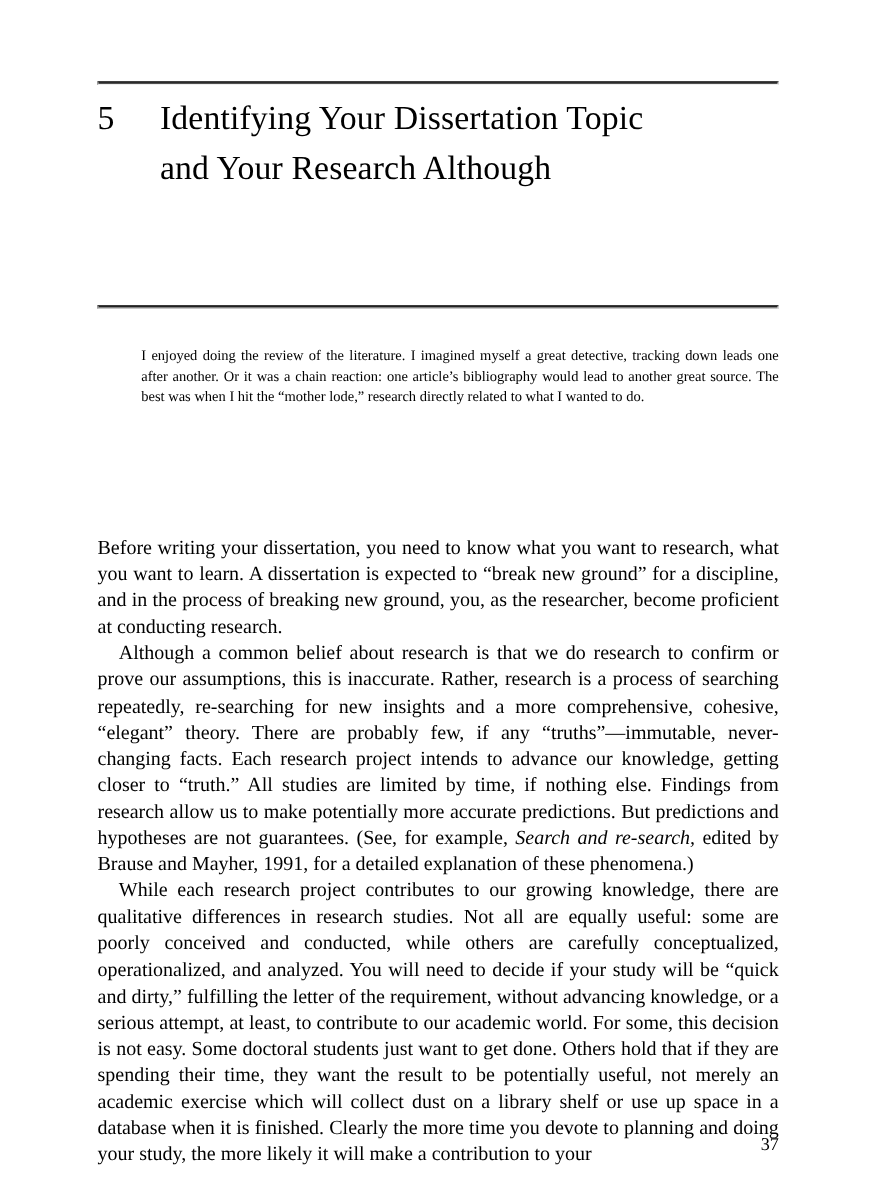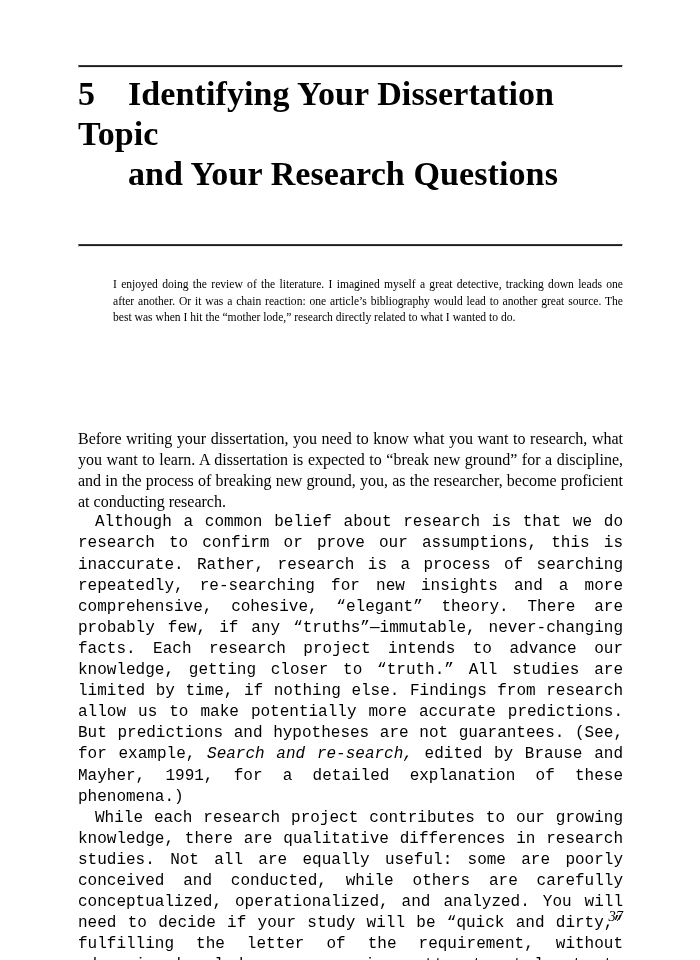--- a/index.html
+++ b/index.html
@@ -38,22 +38,22 @@
   .rule-bottom { top: 236px; }
 
   .chapter-head {
     position: absolute;
     left: 78px;
     top: 74px;
     width: 560px;
   }
   .chapter-line {
     display: block;
-    font-size: 34px;
-    font-weight: bold;
+    font-size: 27px;
+    font-weight: normal;
     line-height: 40px;
     letter-spacing: 0.1px;
   }
   .chapter-number {
     display: inline-block;
     width: 50px;
   }
   .chapter-title-cont {
     display: block;
     margin-left: 50px;
@@ -84,47 +84,45 @@
   }
   .body-text p {
     margin: 0;
     font-size: 16px;
     line-height: 21.1px;
     text-align: justify;
     text-justify: inter-word;
   }
   .body-text p.indent {
     text-indent: 17px;
-    font-family: Liberation Mono, monospace;
   }
   .body-text p i { font-style: italic; }
 
   
   .folio {
     position: absolute;
     left: 78px;
     top: 908px;
     width: 545px;
     text-align: right;
     font-size: 14.5px;
-    font-style: italic;
   }
 </style>
 </head>
 <body>
 
 <div class="page">
 
   <hr class="rule rule-top">
 
   <div class="chapter-head">
     <span class="chapter-line">
       <span class="chapter-number">5</span><span>Identifying Your Dissertation Topic</span>
     </span>
-    <span class="chapter-line chapter-title-cont">and Your Research Questions</span>
+    <span class="chapter-line chapter-title-cont">and Your Research Although</span>
   </div>
 
   <hr class="rule rule-bottom">
 
   <div class="epigraph">
     <p>I enjoyed doing the review of the literature. I imagined myself a great detective, tracking down leads one after another. Or it was a chain reaction: one article’s bibliography would lead to another great source. The best was when I hit the “mother lode,” research directly related to what I wanted to do.</p>
   </div>
 
   <div class="body-text">
     <p>Before writing your dissertation, you need to know what you want to research, what you want to learn. A dissertation is expected to “break new ground” for a discipline, and in the process of breaking new ground, you, as the researcher, become proficient at conducting research.</p>

